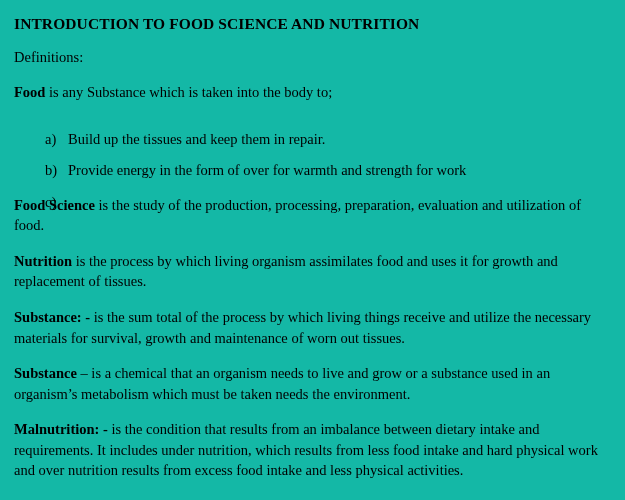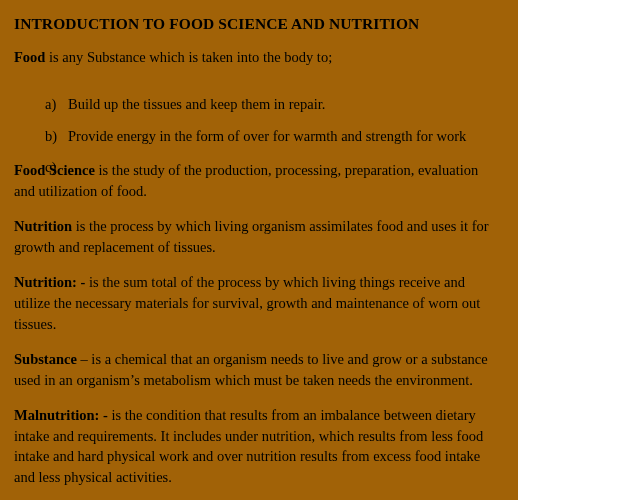--- a/index.html
+++ b/index.html
@@ -9,24 +9,24 @@
   }
   body {
     width: 625px;
     height: 500px;
     overflow: hidden;
     font-family: "Liberation Serif", serif;
     color: #000000;
   }
   .page {
     box-sizing: border-box;
-    width: 518px;
+    width: 625px;
     height: 500px;
     padding: 12px 18px 8px 14px;
-    background: #a16207;
+    background: #14b8a6;
   }
   .doc-title {
     font-size: 15.5px;
     font-weight: bold;
     line-height: 1.25;
     margin: 2px 0 14px 0;
     letter-spacing: 0.1px;
   }
   .para {
     font-size: 14.5px;
@@ -61,20 +61,21 @@
     margin-bottom: 14px;
   }
 </style>
 </head>
 <body>
 
 <div class="page">
 
   <h1 class="doc-title">INTRODUCTION TO FOOD SCIENCE AND NUTRITION</h1>
 
+  <p class="para defs">Definitions:</p>
 
   <p class="para tight">
     <b>Food</b><span> is any Substance which is taken into the body to;</span>
   </p>
 
   <ul class="list">
     <li class="list-item">
       <span class="marker">a)</span>
       <span>Build up the tissues and keep them in repair.</span>
     </li>
@@ -89,21 +90,21 @@
 
   <p class="para">
     <b>Food Science</b><span> is the study of the production, processing, preparation, evaluation and utilization of food.</span>
   </p>
 
   <p class="para">
     <b>Nutrition</b><span> is the process by which living organism assimilates food and uses it for growth and replacement of tissues.</span>
   </p>
 
   <p class="para">
-    <b>Nutrition: -</b><span> is the sum total of the process by which living things receive and utilize the necessary materials for survival, growth and maintenance of worn out tissues.</span>
+    <b>Substance: -</b><span> is the sum total of the process by which living things receive and utilize the necessary materials for survival, growth and maintenance of worn out tissues.</span>
   </p>
 
   <p class="para">
     <b>Substance</b><span> – is a chemical that an organism needs to live and grow or a substance used in an organism’s metabolism which must be taken needs the environment.</span>
   </p>
 
   <p class="para">
     <b>Malnutrition: -</b><span> is the condition that results from an imbalance between dietary intake and requirements. It includes under nutrition, which results from less food intake and hard physical work and over nutrition results from excess food intake and less physical activities.</span>
   </p>
 

